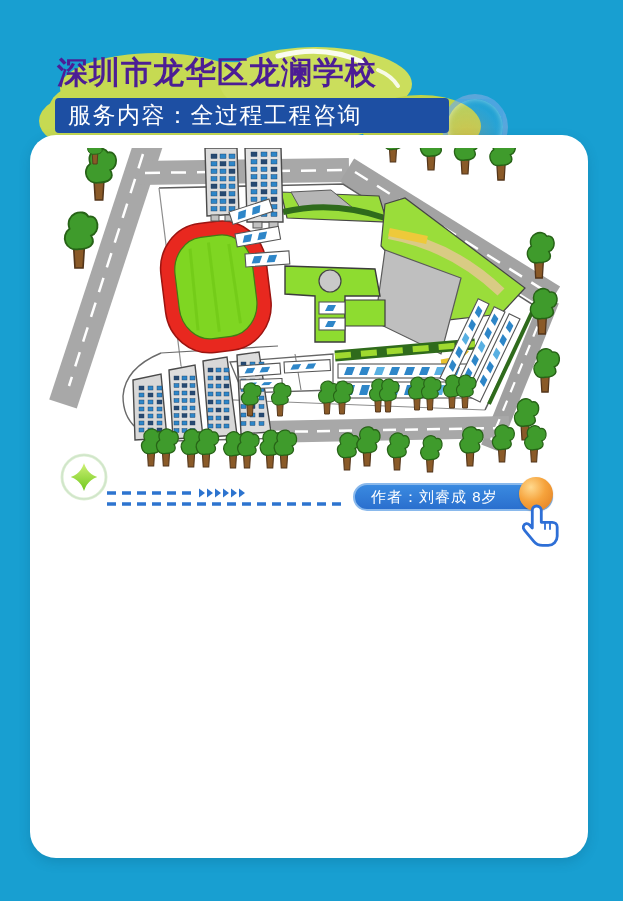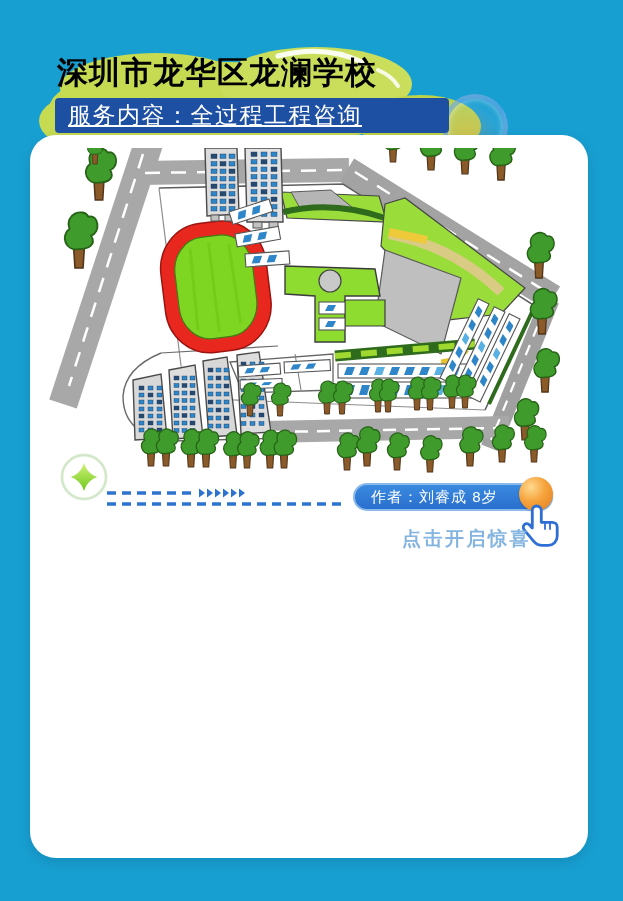--- a/index.html
+++ b/index.html
@@ -11,29 +11,29 @@
   .cloud{position:absolute;left:26px;top:36px;z-index:1;}
   .bubble{
     position:absolute;left:442px;top:94px;width:56px;height:56px;z-index:1;
     border-radius:50%;
     border:5px solid rgba(110,170,232,.62);
     background:radial-gradient(circle at 35% 68%, rgba(242,160,90,.30), rgba(140,190,240,.14) 60%, rgba(255,255,255,0) 75%);
     box-shadow:inset 0 0 6px rgba(255,255,255,.55);
   }
   .page-title{
     position:absolute;left:57px;top:52px;z-index:4;
-    font-size:31px;font-weight:700;color:#000000;letter-spacing:1px;text-align:center;
+    font-size:31px;font-weight:700;color:#4c1d95;letter-spacing:1px;text-align:center;
   }
   .service-banner{
     position:absolute;left:55px;top:98px;width:394px;height:35px;z-index:4;
     background:#1d4fa3;border-radius:4px;
   }
   .service-banner span{
     display:block;padding-left:13px;line-height:35px;
-    font-size:23px;color:#ffffff;letter-spacing:1.5px;text-decoration:underline;
+    font-size:23px;color:#ffffff;letter-spacing:1.5px;
   }
   .card{
     position:absolute;left:30px;top:135px;width:558px;height:723px;z-index:2;
     background:#ffffff;border-radius:26px;
     box-shadow:0 4px 12px rgba(0,60,90,.18);
   }
   .drawing{position:absolute;left:3px;top:13px;}
   .sparkle{position:absolute;left:28px;top:316px;}
   .dashes{position:absolute;left:75px;top:352px;}
   .author-pill{
@@ -572,15 +572,14 @@
     <span>作者：刘睿成 8岁</span>
   </div>
 
   <div class="ball"></div>
 
   <svg class="hand" width="40" height="46" viewBox="0 0 40 46">
     <path d="M14.5 3 C12 3 10.3 4.8 10.3 7.4 L10.3 25 L7.6 22 C5.7 19.9 2.5 20.3 1.5 22.9 C0.9 24.5 1.4 26 2.6 27.3 L11.8 38.3 C14 41 17 42.3 20.6 42.3 L26.2 42.3 C31.2 42.3 35.2 38.3 35.2 33.3 L35.2 24 C35.2 21.2 33 19.3 30.2 19.3 L19.3 19.3 L19.3 7.4 C19.3 4.8 17.2 3 14.5 3 Z" fill="#ffffff" stroke="#2e6fd6" stroke-width="2.8" stroke-linejoin="round"></path>
     <path d="M23 20 L23 26 M28 20.3 L28 26" stroke="#2e6fd6" stroke-width="1.8" fill="none" stroke-linecap="round"></path>
   </svg>
 
-  <div class="surprise-hint">点击开启惊喜</div>
 
 </div>
 
 </body></html>

